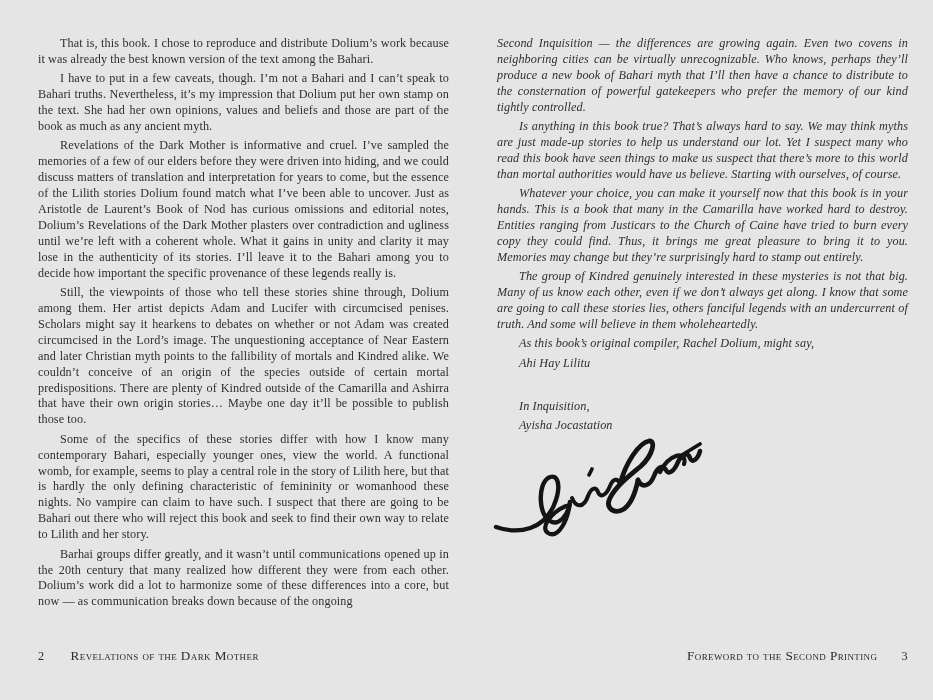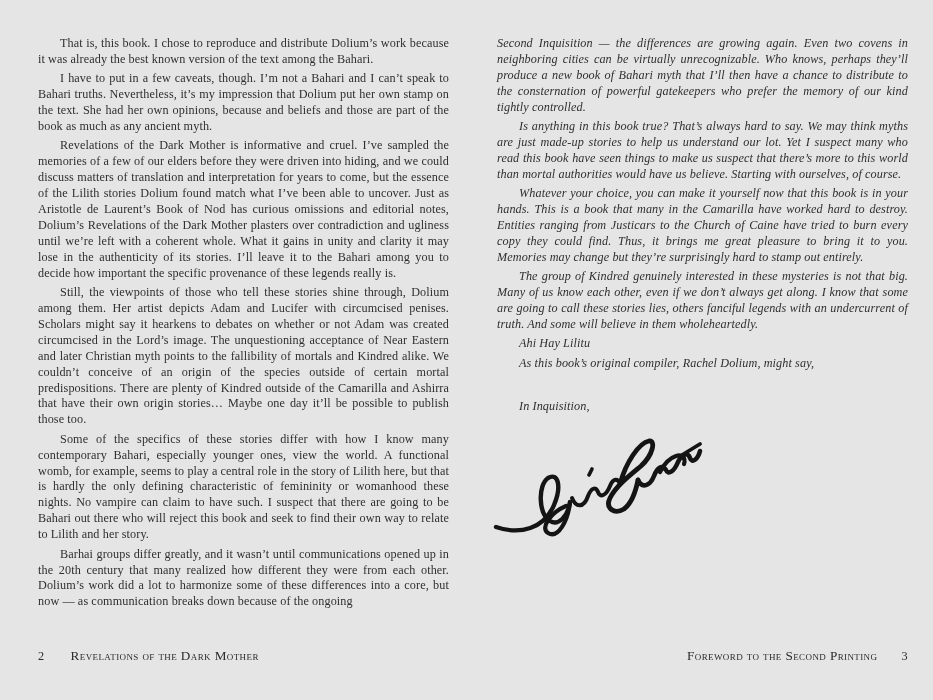--- a/index.html
+++ b/index.html
@@ -61,35 +61,36 @@
   }
   .signature svg { display: block; width: 100%; height: 100%; }
 </style>
 </head>
 <body>
 
 <div class="spread">
 
   <div class="col col-left">
     <p>That is, this book. I chose to reproduce and distribute Dolium’s work because it was already the best known version of the text among the Bahari.</p>
-    <p>I have to put in a few caveats, though. I’m not a Bahari and I can’t speak to Bahari truths. Nevertheless, it’s my impression that Dolium put her own stamp on the text. She had her own opinions, because and beliefs and those are part of the book as much as any ancient myth.</p>
+    <p>I have to put in a few caveats, though. I’m not a Bahari and I can’t speak to Bahari truths. Nevertheless, it’s my impression that Dolium put her own stamp on the text. She had her own opinions, values and beliefs and those are part of the book as much as any ancient myth.</p>
     <p>Revelations of the Dark Mother is informative and cruel. I’ve sampled the memories of a few of our elders before they were driven into hiding, and we could discuss matters of translation and interpretation for years to come, but the essence of the Lilith stories Dolium found match what I’ve been able to uncover. Just as Aristotle de Laurent’s Book of Nod has curious omissions and editorial notes, Dolium’s Revelations of the Dark Mother plasters over contradiction and ugliness until we’re left with a coherent whole. What it gains in unity and clarity it may lose in the authenticity of its stories. I’ll leave it to the Bahari among you to decide how important the specific provenance of these legends really is.</p>
     <p>Still, the viewpoints of those who tell these stories shine through, Dolium among them. Her artist depicts Adam and Lucifer with circumcised penises. Scholars might say it hearkens to debates on whether or not Adam was created circumcised in the Lord’s image. The unquestioning acceptance of Near Eastern and later Christian myth points to the fallibility of mortals and Kindred alike. We couldn’t conceive of an origin of the species outside of certain mortal predispositions. There are plenty of Kindred outside of the Camarilla and Ashirra that have their own origin stories… Maybe one day it’ll be possible to publish those too.</p>
     <p>Some of the specifics of these stories differ with how I know many contemporary Bahari, especially younger ones, view the world. A functional womb, for example, seems to play a central role in the story of Lilith here, but that is hardly the only defining characteristic of femininity or womanhood these nights. No vampire can claim to have such. I suspect that there are going to be Bahari out there who will reject this book and seek to find their own way to relate to Lilith and her story.</p>
     <p>Barhai groups differ greatly, and it wasn’t until communications opened up in the 20th century that many realized how different they were from each other. Dolium’s work did a lot to harmonize some of these differences into a core, but now — as communication breaks down because of the ongoing</p>
   </div>
 
   <div class="col col-right">
     <p class="no-indent">Second Inquisition — the differences are growing again. Even two covens in neighboring cities can be virtually unrecognizable. Who knows, perhaps they’ll produce a new book of Bahari myth that I’ll then have a chance to distribute to the consternation of powerful gatekeepers who prefer the memory of our kind tightly controlled.</p>
     <p>Is anything in this book true? That’s always hard to say. We may think myths are just made-up stories to help us understand our lot. Yet I suspect many who read this book have seen things to make us suspect that there’s more to this world than mortal authorities would have us believe. Starting with ourselves, of course.</p>
     <p>Whatever your choice, you can make it yourself now that this book is in your hands. This is a book that many in the Camarilla have worked hard to destroy. Entities ranging from Justicars to the Church of Caine have tried to burn every copy they could find. Thus, it brings me great pleasure to bring it to you. Memories may change but they’re surprisingly hard to stamp out entirely.</p>
     <p>The group of Kindred genuinely interested in these mysteries is not that big. Many of us know each other, even if we don’t always get along. I know that some are going to call these stories lies, others fanciful legends with an undercurrent of truth. And some will believe in them wholeheartedly.</p>
+    <p class="single">As this book’s original compiler, Rachel Dolium, might say,</p>
     <p class="single">Ahi Hay Lilitu</p>
-    <p class="single">As this book’s original compiler, Rachel Dolium, might say,</p>
     <p class="single valediction-first">In Inquisition,</p>
+    <p class="single">Ayisha Jocastation</p>
   </div>
 
   <div class="signature" title="Ayisha Jocastation">
     <svg viewBox="0 0 218 122" xmlns="http://www.w3.org/2000/svg">
       <g fill="none" stroke="#141414" stroke-linecap="round" stroke-linejoin="round">
 
         <path stroke-width="4.4" d="M4,99 C28,107 52,101 62,77 C70,58 66,44 56,50 C46,57 46,85 58,93 C66,98 76,89 78,74"></path>
 
         <path stroke-width="4.2" d="M78,74 C76,93 66,111 56,105 C48,100 58,85 74,78"></path>
 

